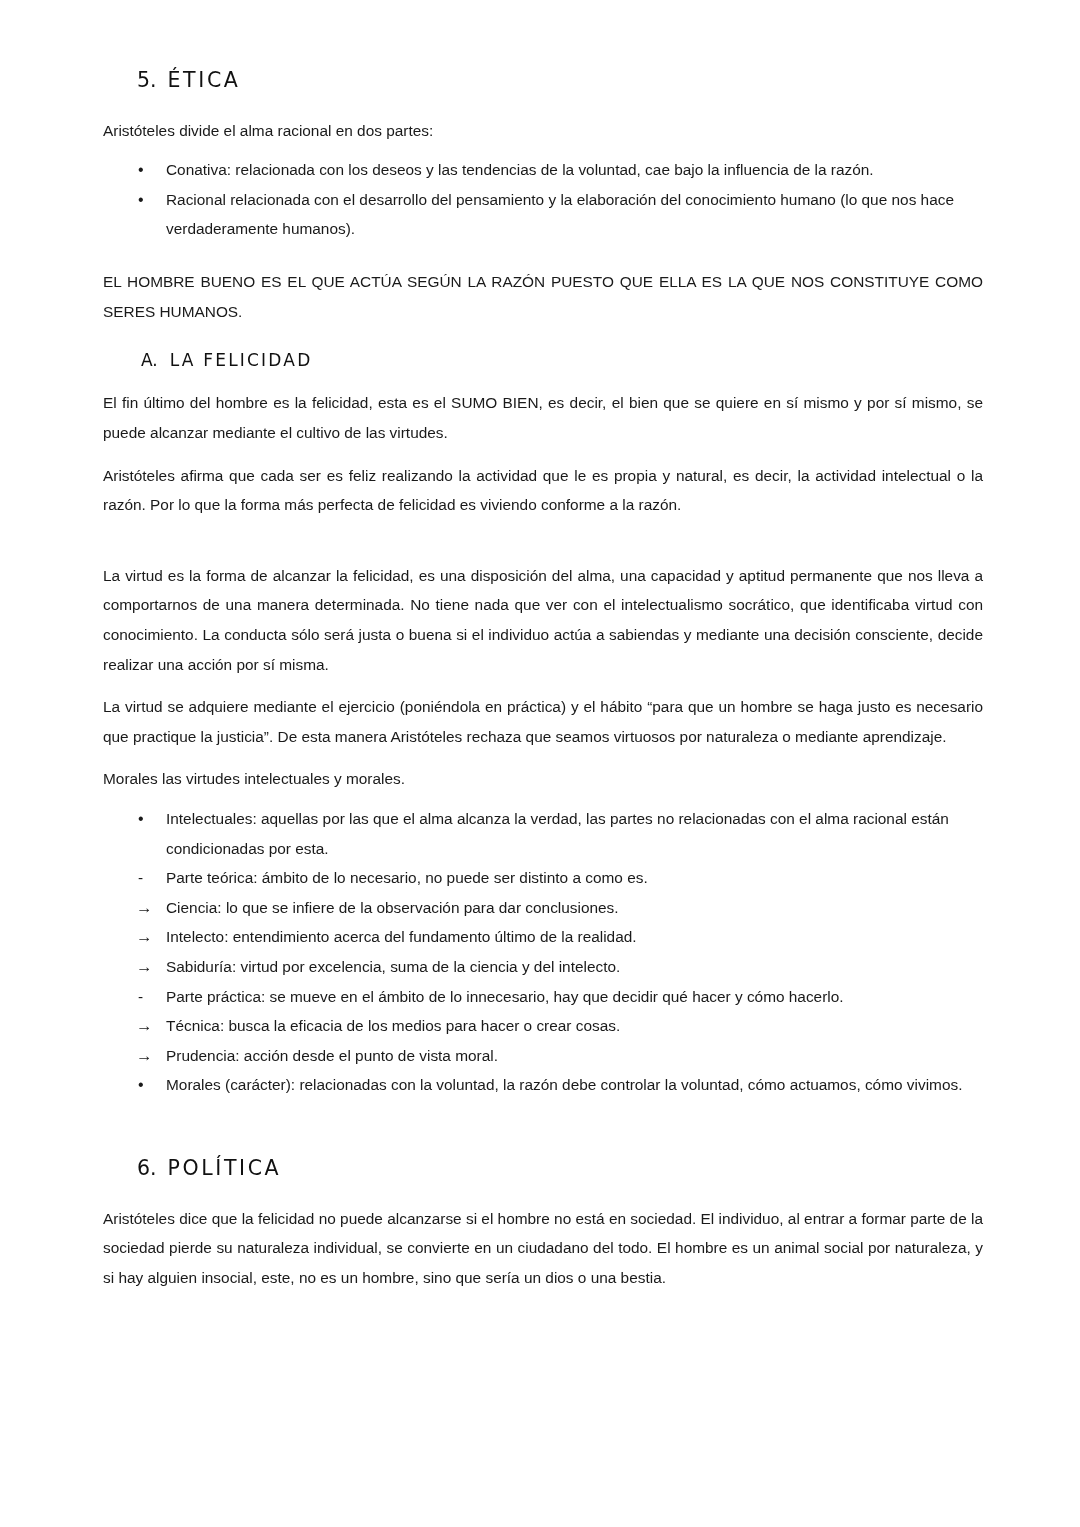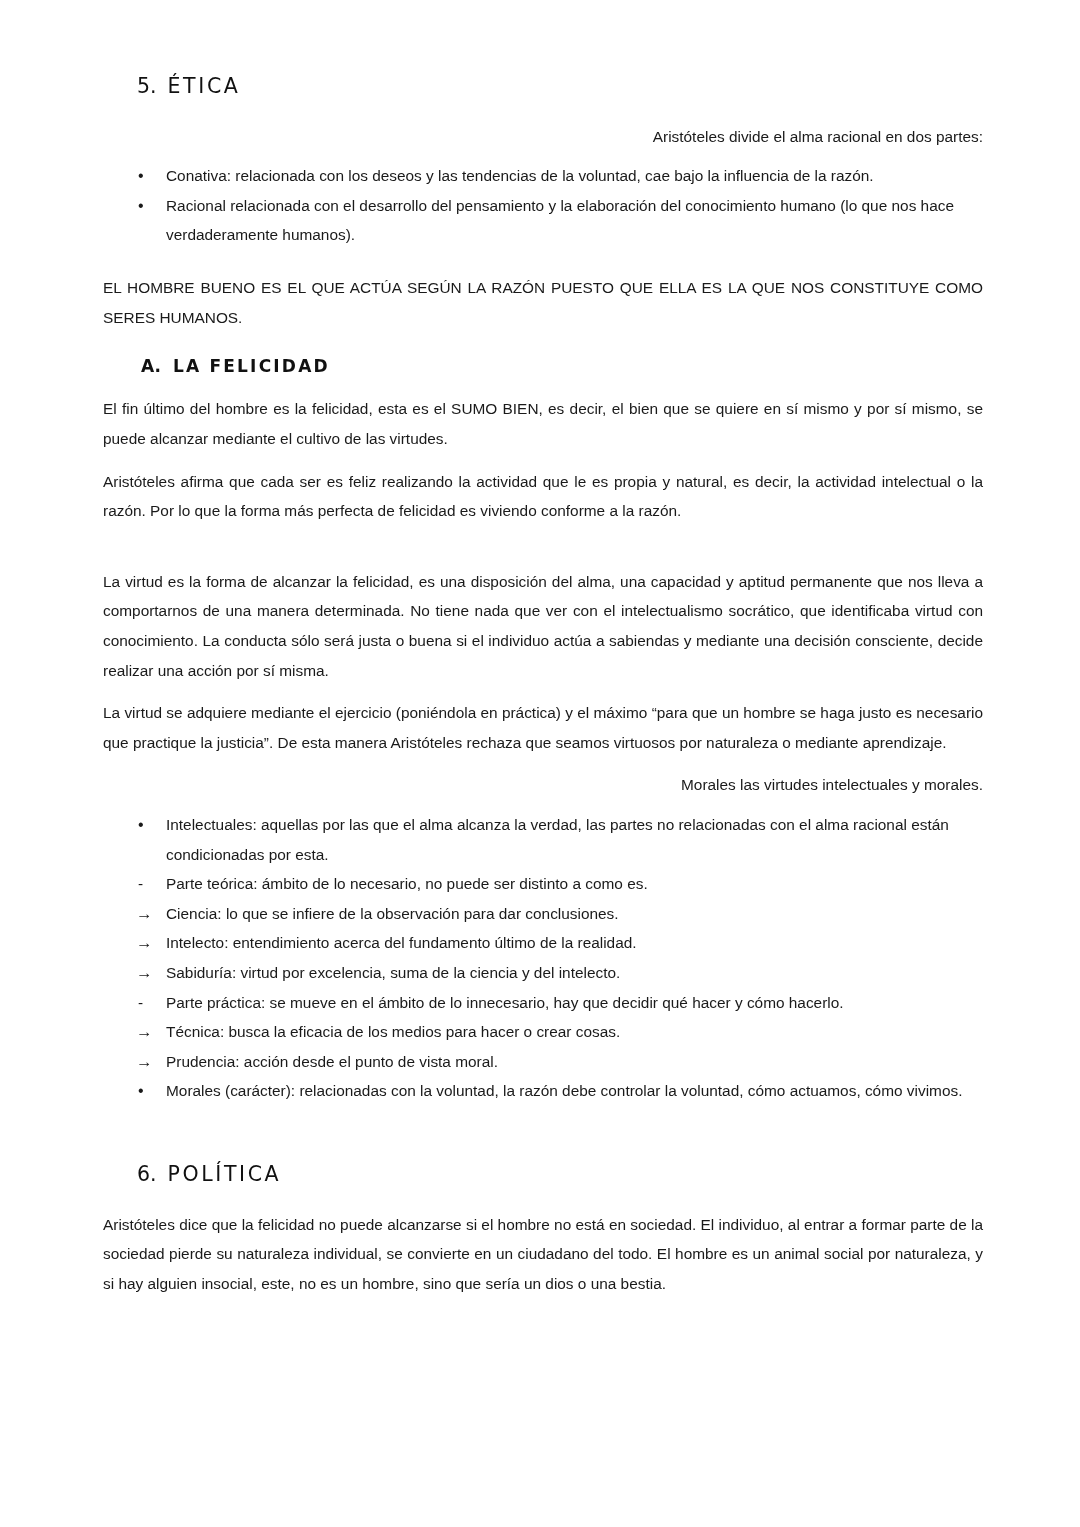--- a/index.html
+++ b/index.html
@@ -20,21 +20,21 @@
     width: 1080px;
     height: 1527px;
     background: #ffffff;
     box-sizing: border-box;
     padding: 0;
     overflow: hidden;
   }
   .content {
     position: absolute;
     left: 103px;
-    top: 74px;
+    top: 68px;
     width: 880px;
   }
 
   
   .h-main {
     font-family: "DejaVu Sans", sans-serif;
     font-size: 20.5px;
     font-weight: 400;
     letter-spacing: 2.6px;
     color: #111111;
@@ -42,39 +42,39 @@
     line-height: 1.25;
     white-space: nowrap;
   }
   .h-main .num {
     letter-spacing: 0px;
     margin-right: 11px;
   }
   .h-sub {
     font-family: "DejaVu Sans", sans-serif;
     font-size: 17px;
-    font-weight: 700;
+    font-weight: 400;
     letter-spacing: 2.2px;
     color: #111111;
     margin: 0 0 0 38px;
     line-height: 1.25;
     white-space: nowrap;
   }
   .h-sub .num {
     letter-spacing: 0px;
     margin-right: 12px;
   }
 
   
   p.para {
     font-size: 15.4px;
     line-height: 29.6px;
     margin: 0;
     color: #1a1a1a;
-    text-align: right;
+    text-align: left;
     hyphens: none;
   }
   p.para.justify {
     text-align: justify;
     text-justify: inter-word;
   }
 
   
   .sp-after-h-main { height: 22px; }
   .sp-after-h-sub  { height: 17px; }
@@ -157,21 +157,21 @@
 
     <p class="para justify">El fin último del hombre es la felicidad, esta es el SUMO BIEN, es decir, el bien que se quiere en sí mismo y por sí mismo, se puede alcanzar mediante el cultivo de las virtudes.</p>
     <div class="sp-para"></div>
     <p class="para justify">Aristóteles afirma que cada ser es feliz realizando la actividad que le es propia y natural, es decir, la actividad intelectual o la razón. Por lo que la forma más perfecta de felicidad es viviendo conforme a la razón.</p>
 
     <div class="sp-before-h-sub"></div>
     <div class="sp-after-h-sub"></div>
 
     <p class="para justify">La virtud es la forma de alcanzar la felicidad, es una disposición del alma, una capacidad y aptitud permanente que nos lleva a comportarnos de una manera determinada. No tiene nada que ver con el intelectualismo socrático, que identificaba virtud con conocimiento. La conducta sólo será justa o buena si el individuo actúa a sabiendas y mediante una decisión consciente, decide realizar una acción por sí misma.</p>
     <div class="sp-para"></div>
-    <p class="para justify">La virtud se adquiere mediante el ejercicio (poniéndola en práctica) y el máximo “para que un hombre se haga justo es necesario que practique la justicia”. De esta manera Aristóteles rechaza que seamos virtuosos por naturaleza o mediante aprendizaje.</p>
+    <p class="para justify">La virtud se adquiere mediante el ejercicio (poniéndola en práctica) y el hábito “para que un hombre se haga justo es necesario que practique la justicia”. De esta manera Aristóteles rechaza que seamos virtuosos por naturaleza o mediante aprendizaje.</p>
     <div class="sp-para"></div>
     <p class="para">Morales las virtudes intelectuales y morales.</p>
     <div class="sp-list-before"></div>
 
     <ul class="mlist">
       <li class="mitem">
         <span class="marker bullet">•</span>
         <span class="itxt">Intelectuales: aquellas por las que el alma alcanza la verdad, las partes no relacionadas con el alma racional están condicionadas por esta.</span>
       </li>
       <li class="mitem">

